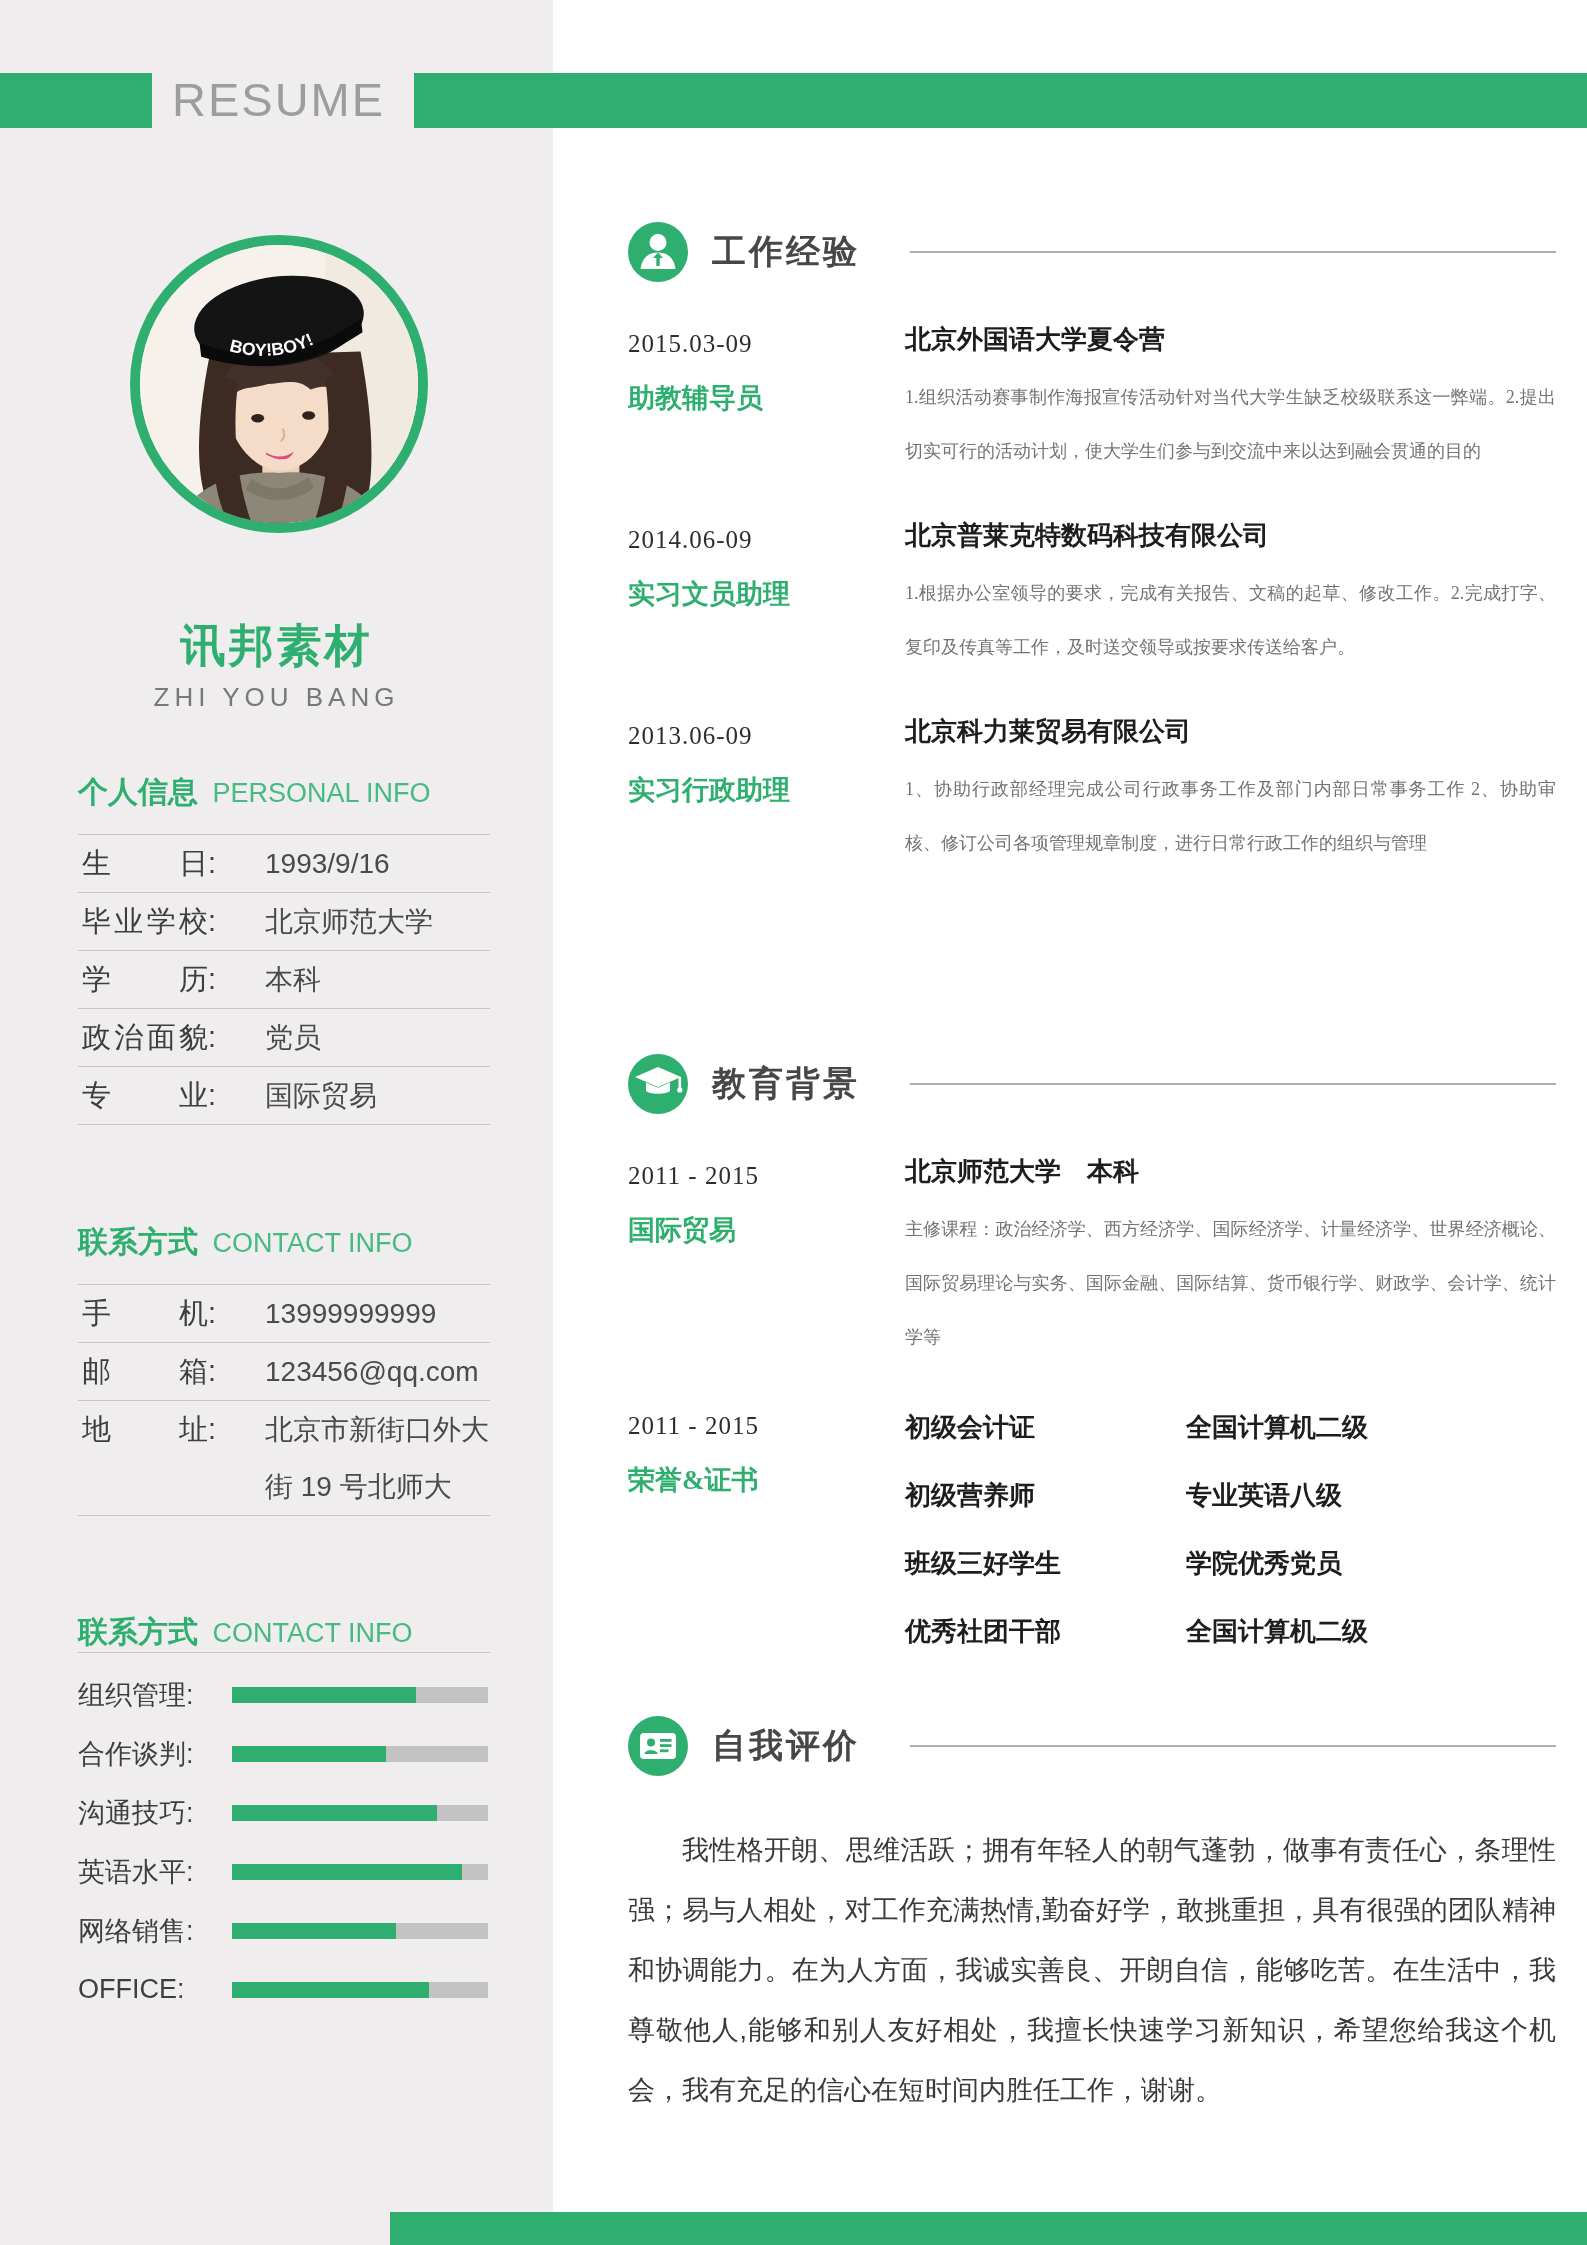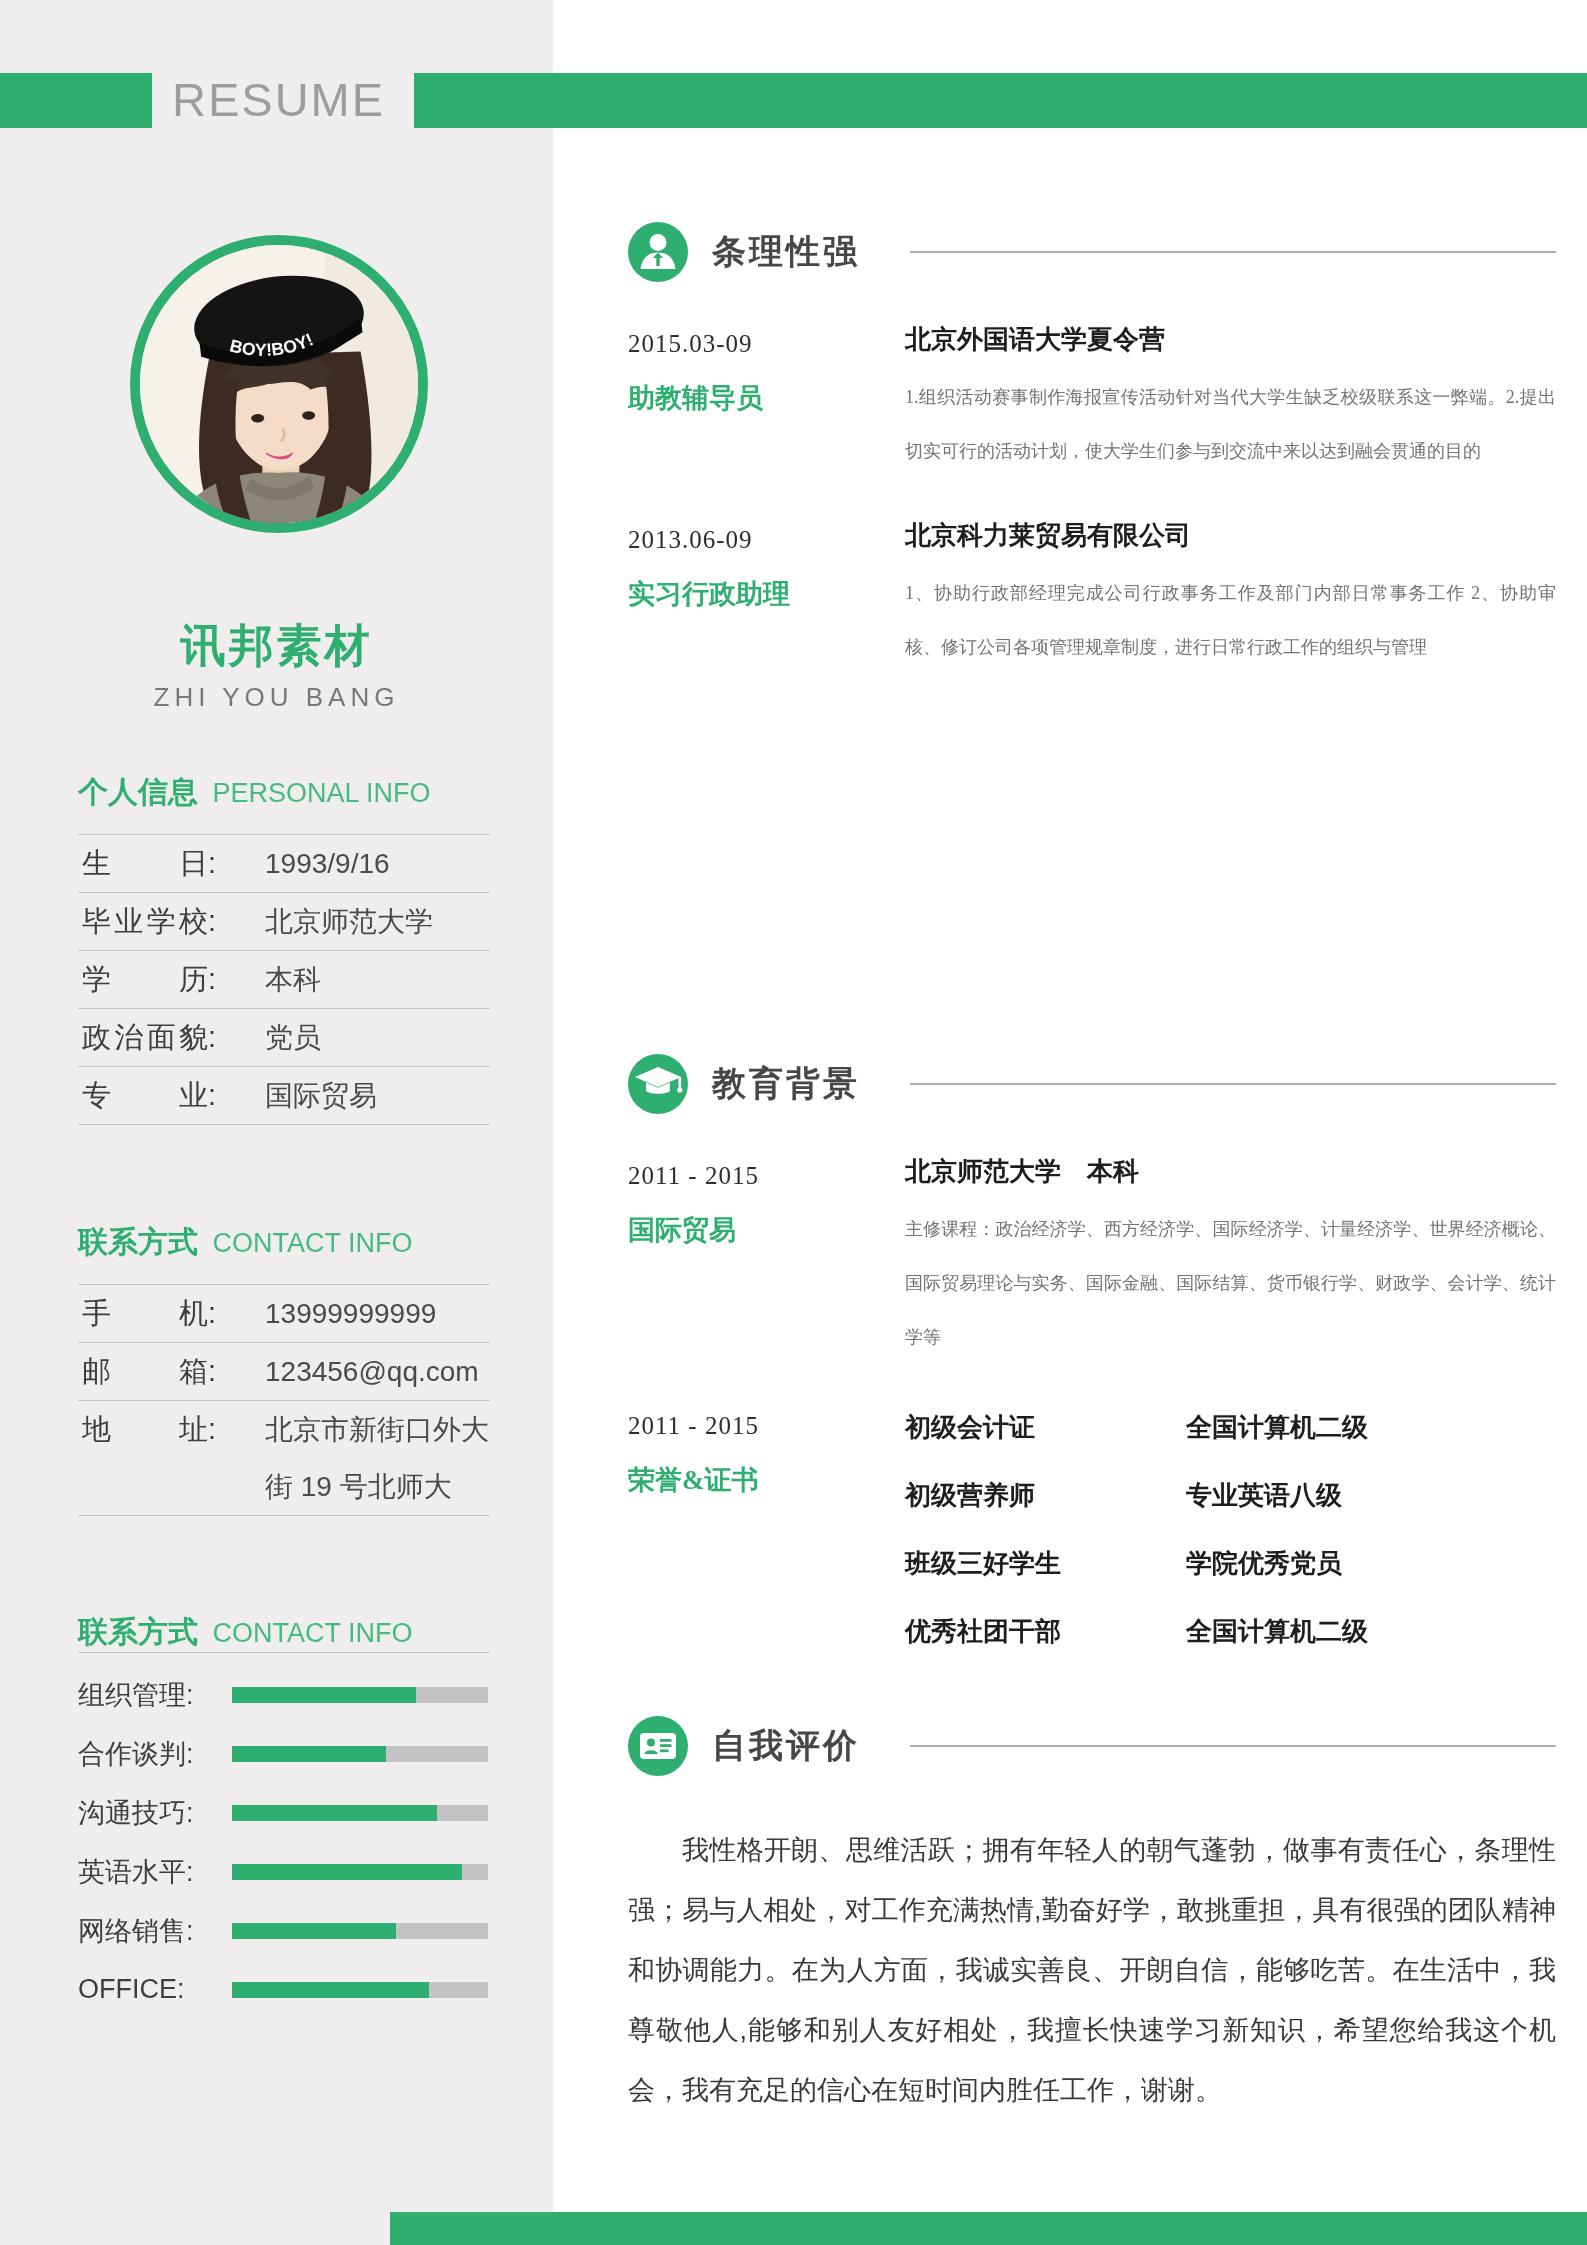--- a/index.html
+++ b/index.html
@@ -230,32 +230,42 @@
   <div class="main-section sec-work">
     <div class="sec-head">
       <div class="sec-icon">
         <svg viewBox="0 0 60 60">
           <circle cx="30" cy="20.5" r="8.5" fill="#fff"></circle>
           <path d="M12.5,47 C14.5,34 22,30.5 30,30.5 C38,30.5 45.5,34 47.5,47 Z" fill="#fff"></path>
           <polygon points="30,30.5 25,36 35,36" fill="#2FAF6F"></polygon>
           <rect x="28.3" y="35" width="3.4" height="9" fill="#2FAF6F"></rect>
         </svg>
       </div>
-      <div class="sec-title">条理性强</div>
+      <div class="sec-title">工作经验</div>
       <div class="headline"></div>
     </div>
     <div id="work-entries">
         <div class="entry">
           <div class="entry-left">
             <div class="edate">2015.03-09</div>
             <div class="erole">助教辅导员</div>
           </div>
           <div class="entry-right">
             <div class="etitle">北京外国语大学夏令营</div>
             <div class="edesc">1.组织活动赛事制作海报宣传活动针对当代大学生缺乏校级联系这一弊端。2.提出切实可行的活动计划，使大学生们参与到交流中来以达到融会贯通的目的</div>
+          </div>
+        </div>
+        <div class="entry">
+          <div class="entry-left">
+            <div class="edate">2014.06-09</div>
+            <div class="erole">实习文员助理</div>
+          </div>
+          <div class="entry-right">
+            <div class="etitle">北京普莱克特数码科技有限公司</div>
+            <div class="edesc">1.根据办公室领导的要求，完成有关报告、文稿的起草、修改工作。2.完成打字、复印及传真等工作，及时送交领导或按要求传送给客户。</div>
           </div>
         </div>
         <div class="entry">
           <div class="entry-left">
             <div class="edate">2013.06-09</div>
             <div class="erole">实习行政助理</div>
           </div>
           <div class="entry-right">
             <div class="etitle">北京科力莱贸易有限公司</div>
             <div class="edesc">1、协助行政部经理完成公司行政事务工作及部门内部日常事务工作 2、协助审核、修订公司各项管理规章制度，进行日常行政工作的组织与管理</div>

